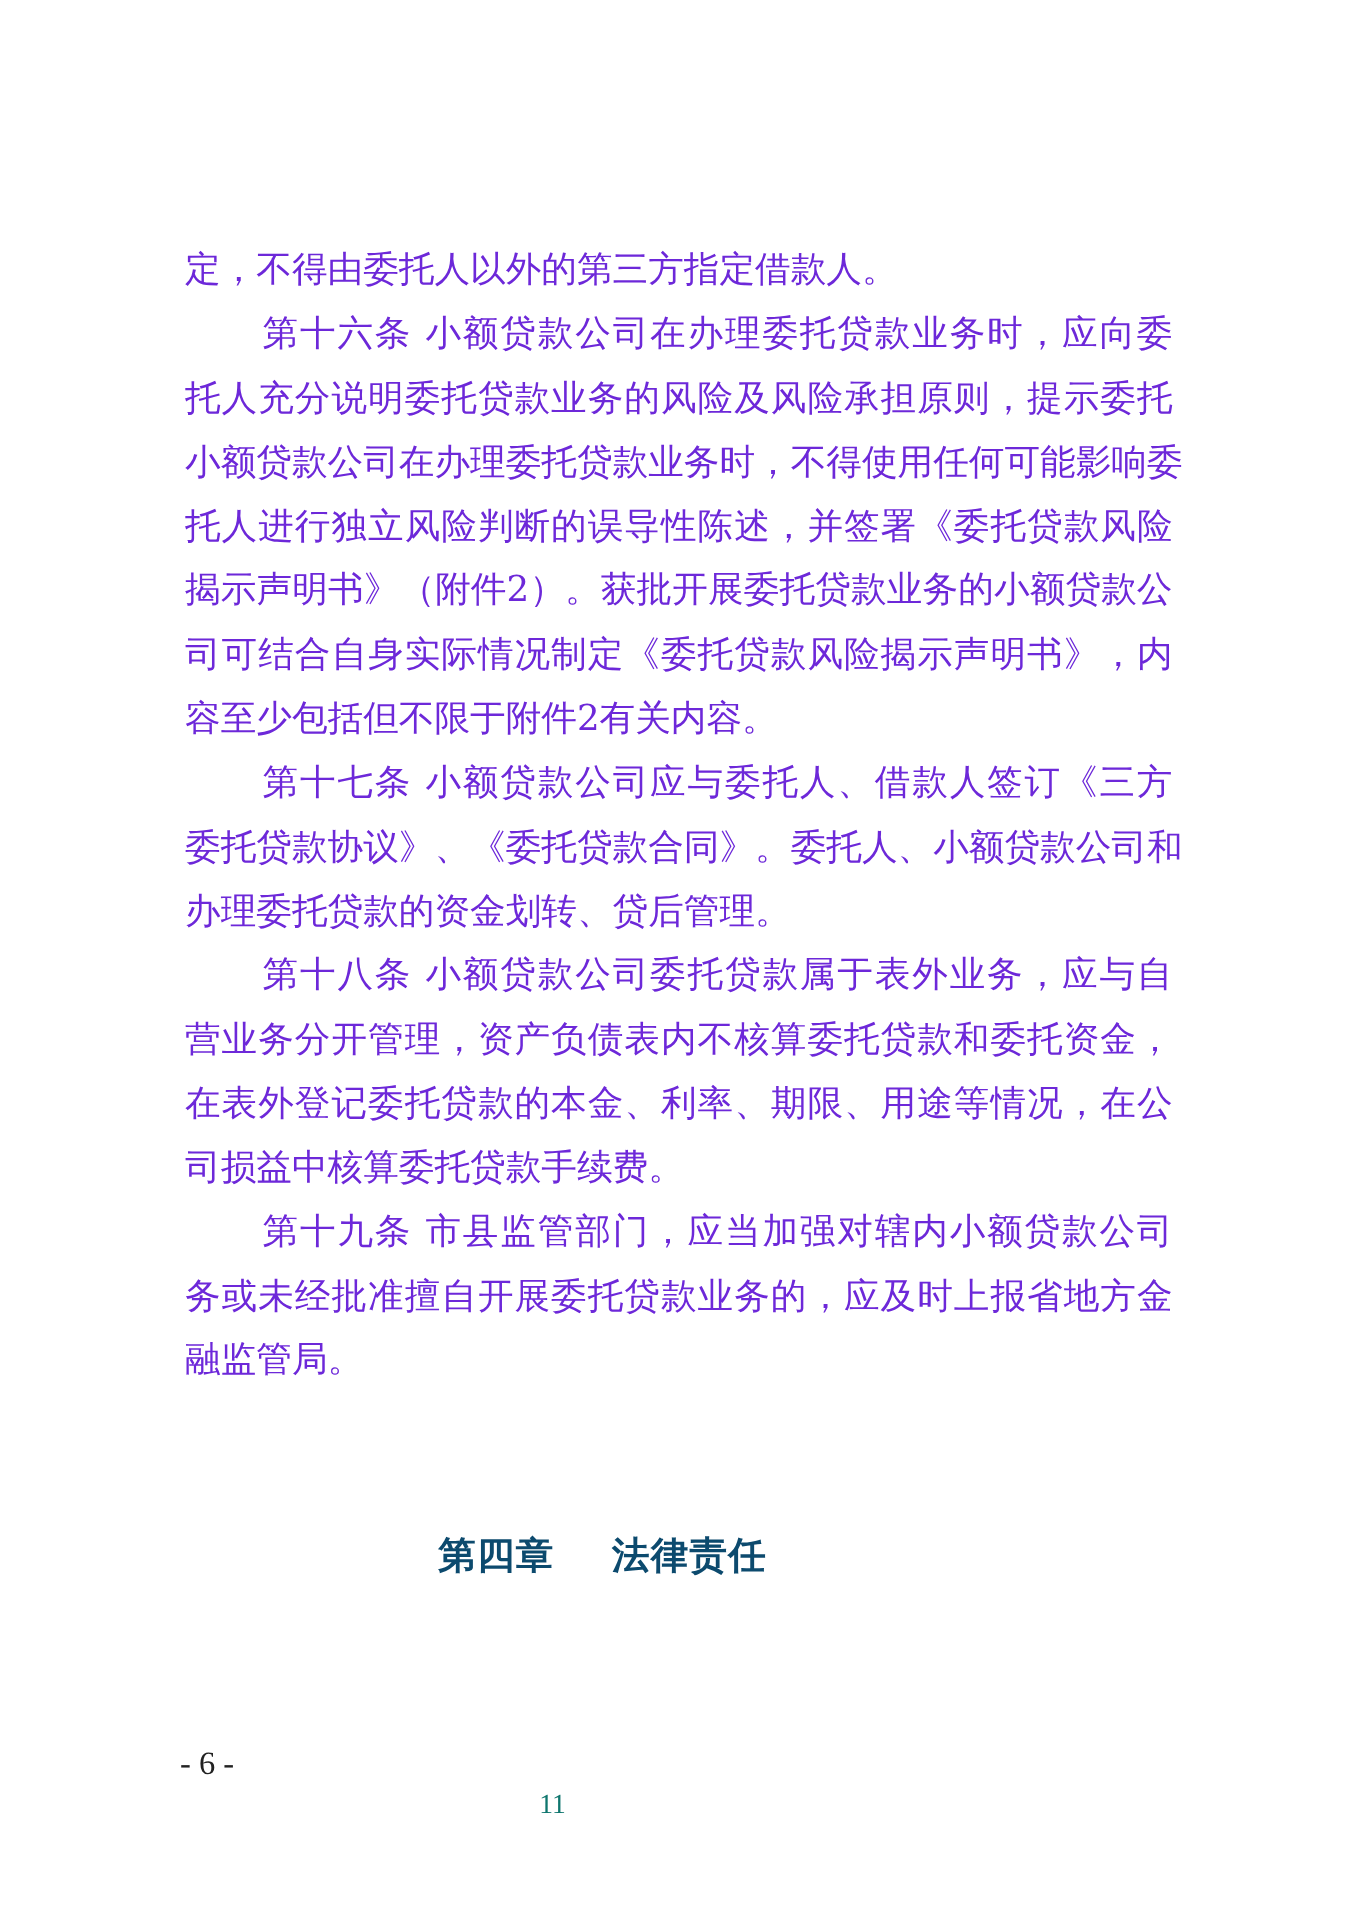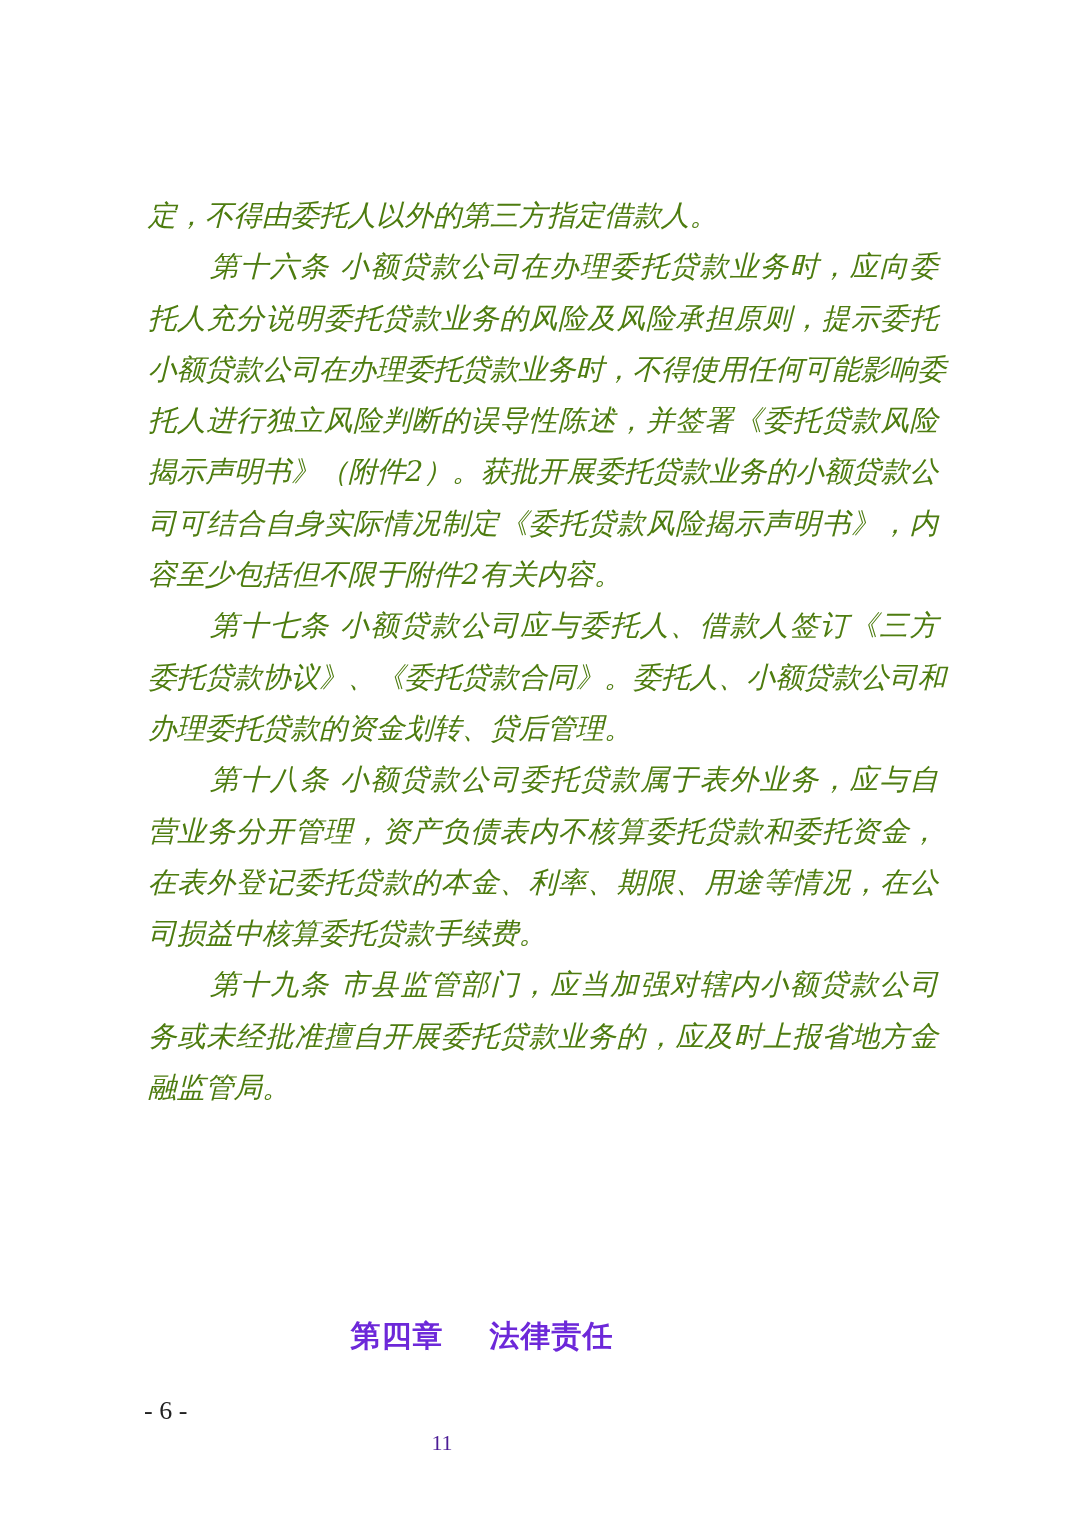--- a/index.html
+++ b/index.html
@@ -29,39 +29,38 @@
       width: 790px;
     }
     .line {
       height: 51.3px;
       line-height: 51.3px;
       font-size: 28.5px;
       white-space: nowrap;
       text-align: justify;
       text-align-last: justify;
       letter-spacing: 0px;
-      color: #4d7c0f;
-      font-style: italic;
+      color: #6d28d9;
     }
     .line.last {
       text-align-last: left;
     }
     .line.indent {
       padding-left: 62px;
     }
     .chapter-title {
       position: absolute;
-      top: 1316px;
+      top: 1224px;
       left: 0;
       width: 964px;
       text-align: center;
       font-family: "DejaVu Sans", "Liberation Sans", sans-serif;
       font-weight: bold;
       font-size: 30px;
-      color: #6d28d9;
+      color: #0c4a6e;
       letter-spacing: 1px;
     }
     .chapter-title .gap {
       display: inline-block;
       width: 46px;
     }
     .page-num {
       position: absolute;
       left: 144px;
       top: 1396px;
@@ -70,21 +69,21 @@
       color: #222;
     }
     .footer-num {
       position: absolute;
       left: 0;
       width: 884px;
       text-align: center;
       top: 1430px;
       font-family: "Liberation Serif", "DejaVu Serif", serif;
       font-size: 22px;
-      color: #4c1d95;
+      color: #0f766e;
     }
   </style>
 </head>
 <body>
 
 <div class="page">
   <div class="body-text">
     <div class="line last">定，不得由委托人以外的第三方指定借款人。</div>
     <div class="line indent">第十六条  小额贷款公司在办理委托贷款业务时，应向委</div>
     <div class="line">托人充分说明委托贷款业务的风险及风险承担原则，提示委托</div>

